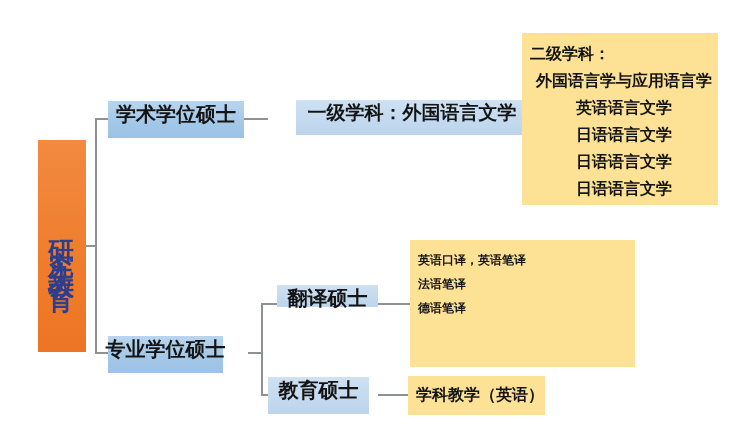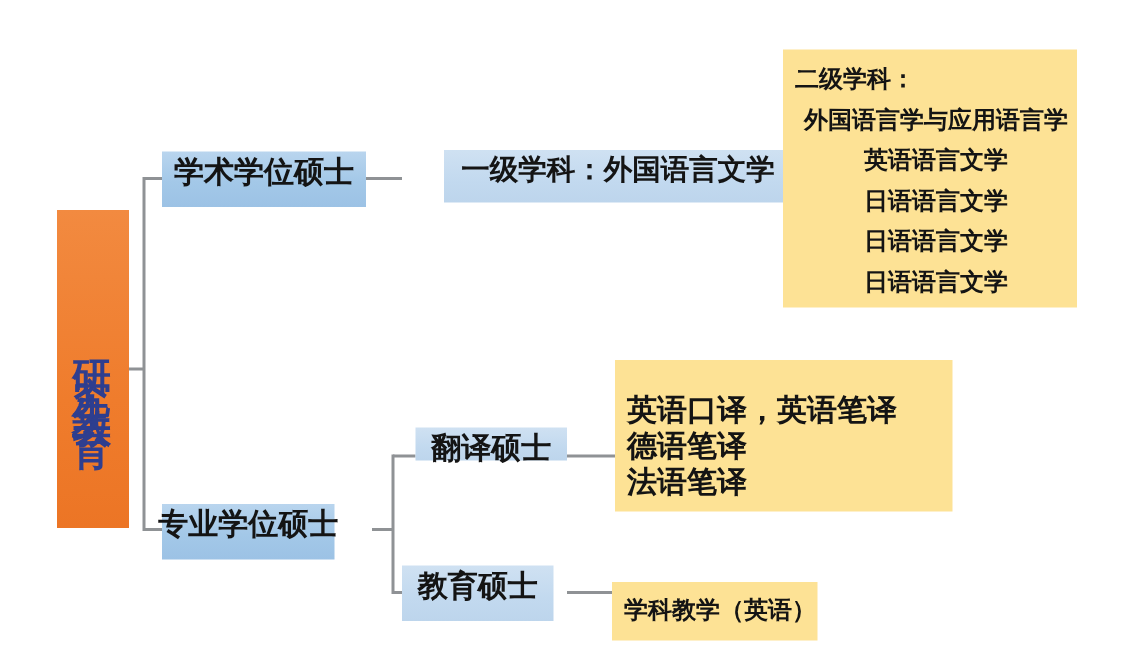--- a/index.html
+++ b/index.html
@@ -76,27 +76,27 @@
   .leaf-second-level {
     left: 522px; top: 33px;
     width: 196px; height: 172px;
     padding: 7px 4px 0 8px;
     font-size: 16px;
     line-height: 27px;
   }
   .leaf-second-level .leaf-item { padding-left: 4px; text-align: center; }
   .leaf-translation {
     left: 410px; top: 240px;
-    width: 225px; height: 101px;
-    padding: 22px 4px 0 8px;
-    font-size: 20px;
+    width: 225px; height: 127px;
+    padding: 8px 4px 0 8px;
+    font-size: 12px;
     line-height: 24px;
   }
   .leaf-education {
-    left: 408px; top: 388px;
+    left: 408px; top: 376px;
     width: 137px; height: 39px;
     display: flex;
     align-items: center;
     padding-left: 8px;
     font-size: 16px;
   }
 </style>
 </head>
 <body>
 
@@ -143,21 +143,21 @@
     <div>二级学科：</div>
     <div class="leaf-item">外国语言学与应用语言学</div>
     <div class="leaf-item">英语语言文学</div>
     <div class="leaf-item">日语语言文学</div>
     <div class="leaf-item">日语语言文学</div>
     <div class="leaf-item">日语语言文学</div>
   </div>
 
   <div class="leaf leaf-translation">
     <div>英语口译，英语笔译</div>
+    <div>法语笔译</div>
     <div>德语笔译</div>
-    <div>法语笔译</div>
   </div>
 
   <div class="leaf leaf-education">
     <span>学科教学（英语）</span>
   </div>
 
 </div>
 
 </body></html>

